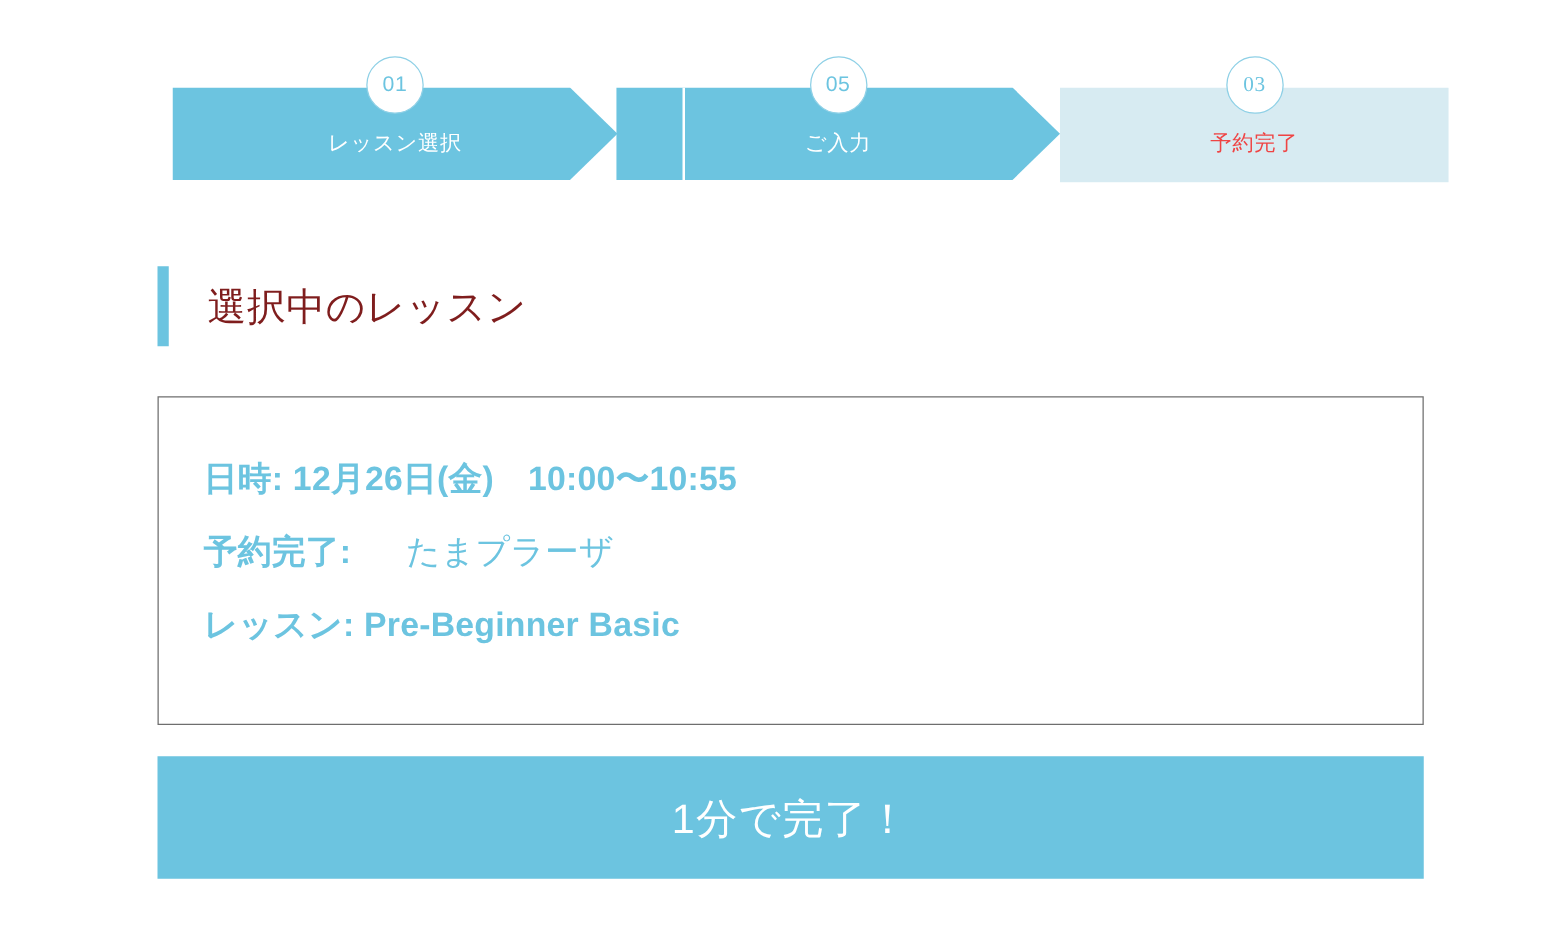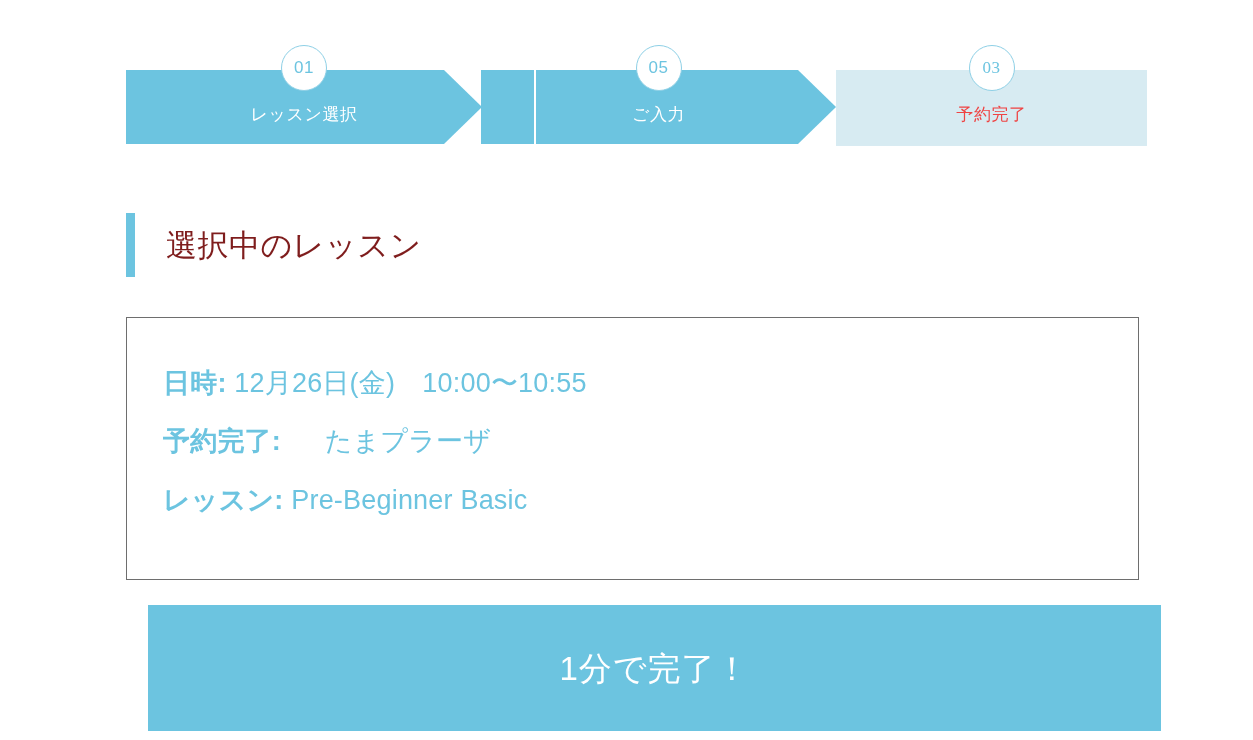--- a/index.html
+++ b/index.html
@@ -12,21 +12,21 @@
     height: 740px;
     background: #ffffff;
     font-family: "Liberation Sans", "DejaVu Sans", sans-serif;
     overflow: hidden;
     position: relative;
   }
 
   
   .stepper {
     position: absolute;
-    left: 126px;
+    left: 138px;
     top: 70px;
     width: 1013px;
     height: 74px;
   }
   .step {
     position: absolute;
     top: 0;
     height: 74px;
     display: flex;
     align-items: center;
@@ -116,35 +116,34 @@
   .card-line {
     font-size: 27px;
     line-height: 1;
     color: #6cc4e0;
     margin-bottom: 31px;
     white-space: nowrap;
     letter-spacing: 0.2px;
   }
   .card-line:last-child { margin-bottom: 0; margin-top: 32px; }
   .lbl { font-weight: bold; }
-  .val { font-weight: normal; }
+  .val { font-weight: bold; }
   .val-light { font-weight: normal; margin-left: 36px; }
 
   
   .banner {
     position: absolute;
     left: 126px;
     top: 605px;
     width: 1013px;
-    height: 126px;
+    height: 98px;
     background: #6cc4e0;
     display: flex;
     align-items: center;
     justify-content: center;
-    margin-left: 22px;
   }
   .banner-text {
     color: #ffffff;
     font-size: 33px;
     line-height: 1;
     letter-spacing: 1px;
     white-space: nowrap;
   }
 </style>
 </head>

